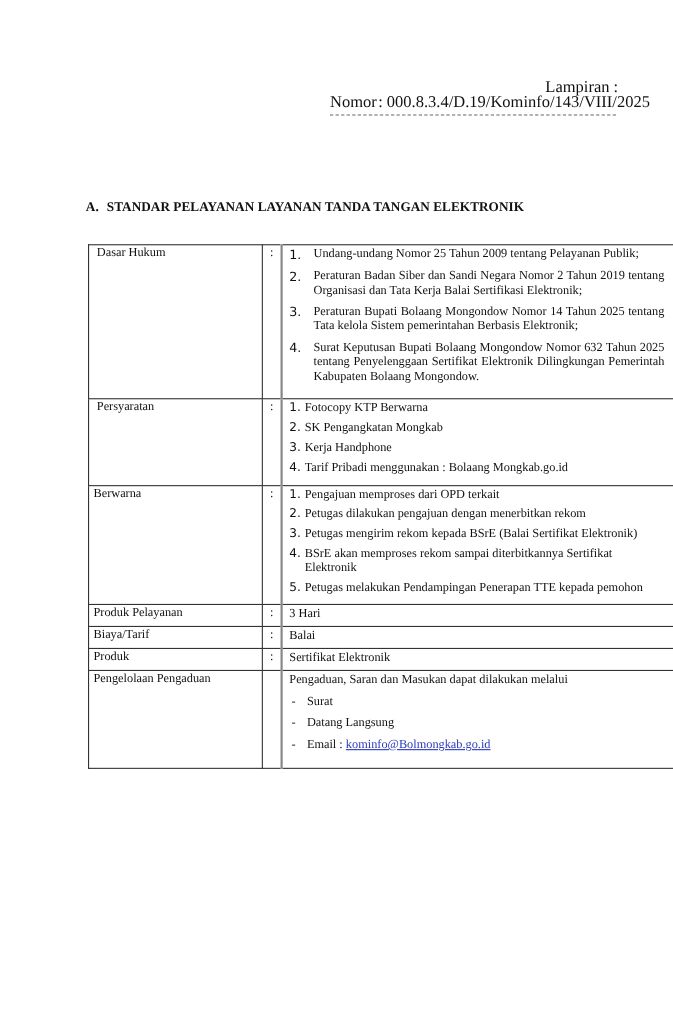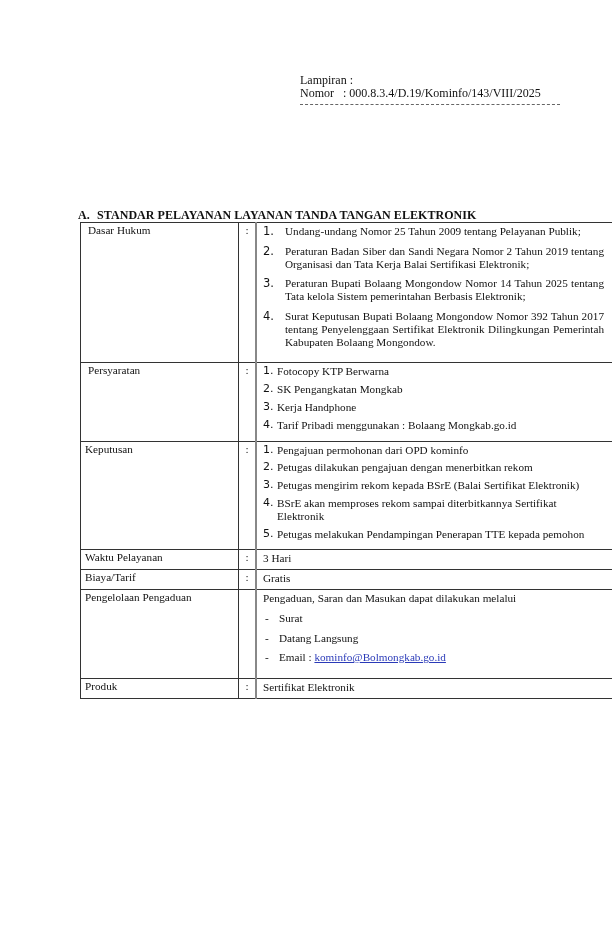--- a/index.html
+++ b/index.html
@@ -2,29 +2,29 @@
 <html><head>
   <meta charset="utf-8">
   <style>
     html, body { margin: 0; padding: 0; background: #ffffff; }
     body {
       width: 612px; height: 936px; position: relative; overflow: hidden;
       font-family: "Liberation Serif", serif; color: #111111;
     }
     .lampiran {
       position: absolute; left: 300px; top: 74px; width: 262px;
-      font-size: 12px; line-height: 13.4px;
+      font-size: 15px; line-height: 13.4px; text-align: right;
     }
     .lampiran .row { white-space: nowrap; }
     .lampiran .lbl { display: inline-block; }
     .dash-line {
       margin-top: 3px; width: 260px; border-top: 1px dashed #666; height: 0;
     }
     .section-title {
-      position: absolute; left: 78px; top: 208px;
+      position: absolute; left: 78px; top: 181px;
       font-size: 12px; font-weight: bold; white-space: nowrap; letter-spacing: 0.05px;
     }
     .section-title .letter { display: inline-block; width: 16px; }
     table.svc {
       position: absolute; left: 80px; top: 222px; width: 534px;
       border-collapse: collapse; font-size: 11.2px; line-height: 12.8px;
     }
     table.svc td {
       border: 1.2px solid #333; vertical-align: top; padding: 0;
     }
@@ -68,72 +68,72 @@
 <table class="svc">
   <tbody>
       <tr class="indent">
     <td class="c1">Dasar Hukum</td>
     <td class="c2">:</td>
     <td class="c3">
       <ul class="num-list dasar">
         <li><span class="n">1.</span><span>Undang-undang Nomor 25 Tahun 2009 tentang Pelayanan Publik;</span></li>
         <li><span class="n">2.</span><span>Peraturan Badan Siber dan Sandi Negara Nomor 2 Tahun 2019 tentang Organisasi dan Tata Kerja Balai Sertifikasi Elektronik;</span></li>
         <li><span class="n">3.</span><span>Peraturan Bupati Bolaang Mongondow Nomor 14 Tahun 2025 tentang Tata kelola  Sistem pemerintahan Berbasis Elektronik;</span></li>
-        <li><span class="n">4.</span><span>Surat Keputusan Bupati Bolaang Mongondow Nomor 392 Tahun 2017 tentang Penyelenggaan Sertifikat Elektronik Dilingkungan Pemerintah Kabupaten Bolaang Mongondow.</span></li>
+        <li><span class="n">4.</span><span>Surat Keputusan Bupati Bolaang Mongondow Nomor 632 Tahun 2025 tentang Penyelenggaan Sertifikat Elektronik Dilingkungan Pemerintah Kabupaten Bolaang Mongondow.</span></li>
       </ul>
       <div style="height:6px"></div>
     </td>
   </tr>
   <tr class="indent">
     <td class="c1">Persyaratan</td>
     <td class="c2">:</td>
     <td class="c3">
       <ul class="num-list compact">
         <li><span class="n">1.</span><span>Fotocopy KTP Berwarna</span></li>
         <li><span class="n">2.</span><span>SK Pengangkatan Mongkab</span></li>
         <li><span class="n">3.</span><span>Kerja Handphone</span></li>
         <li><span class="n">4.</span><span>Tarif Pribadi menggunakan : Bolaang Mongkab.go.id</span></li>
       </ul>
     </td>
   </tr>
   <tr>
-    <td class="c1">Keputusan</td>
+    <td class="c1">Berwarna</td>
     <td class="c2">:</td>
     <td class="c3">
       <ul class="num-list compact">
-        <li><span class="n">1.</span><span>Pengajuan permohonan dari OPD kominfo</span></li>
+        <li><span class="n">1.</span><span>Pengajuan memproses dari OPD terkait</span></li>
         <li><span class="n">2.</span><span>Petugas dilakukan pengajuan dengan menerbitkan rekom</span></li>
         <li><span class="n">3.</span><span>Petugas mengirim rekom kepada BSrE (Balai Sertifikat Elektronik)</span></li>
         <li><span class="n">4.</span><span>BSrE akan memproses rekom sampai diterbitkannya Sertifikat Elektronik</span></li>
         <li style="text-align:justify"><span class="n">5.</span><span>Petugas melakukan Pendampingan Penerapan TTE kepada pemohon</span></li>
       </ul>
     </td>
   </tr>
   <tr>
-    <td class="c1">Waktu Pelayanan</td>
+    <td class="c1">Produk Pelayanan</td>
     <td class="c2">:</td>
     <td class="c3">3 Hari</td>
   </tr>
   <tr>
     <td class="c1">Biaya/Tarif</td>
     <td class="c2">:</td>
-    <td class="c3">Gratis</td>
+    <td class="c3">Balai</td>
+  </tr>
+  <tr>
+    <td class="c1">Produk</td>
+    <td class="c2">:</td>
+    <td class="c3">Sertifikat Elektronik</td>
   </tr>
   <tr>
     <td class="c1">Pengelolaan Pengaduan</td>
     <td class="c2"></td>
     <td class="c3">
       <div>Pengaduan, Saran dan Masukan dapat dilakukan melalui</div>
       <ul class="dash-list">
         <li><span class="d">-</span><span>Surat</span></li>
         <li><span class="d">-</span><span>Datang Langsung</span></li>
         <li><span class="d">-</span><span>Email : </span><a class="email">kominfo@Bolmongkab.go.id</a></li>
       </ul>
       <div class="pad-bottom"></div>
     </td>
   </tr>
-  <tr>
-    <td class="c1">Produk</td>
-    <td class="c2">:</td>
-    <td class="c3">Sertifikat Elektronik</td>
-  </tr>
 </tbody>
   </table>
 
 </body></html>

